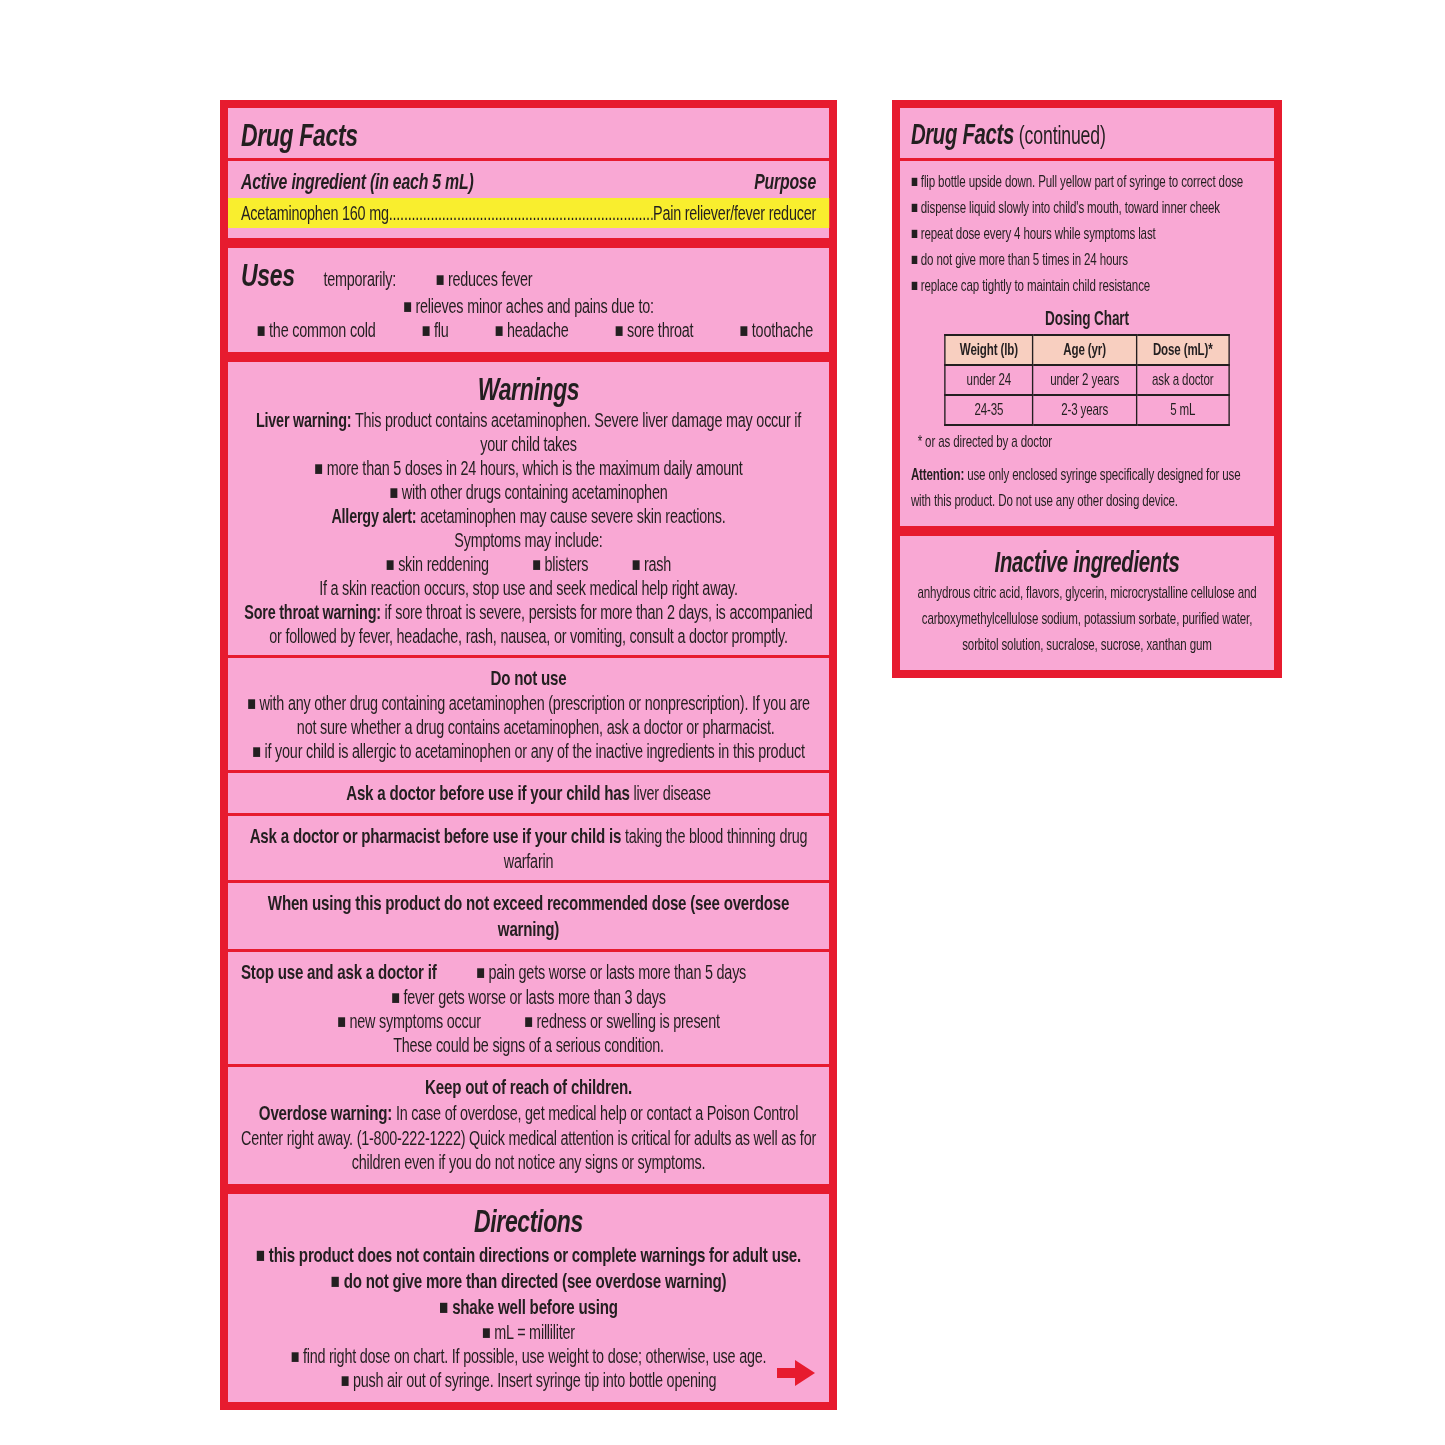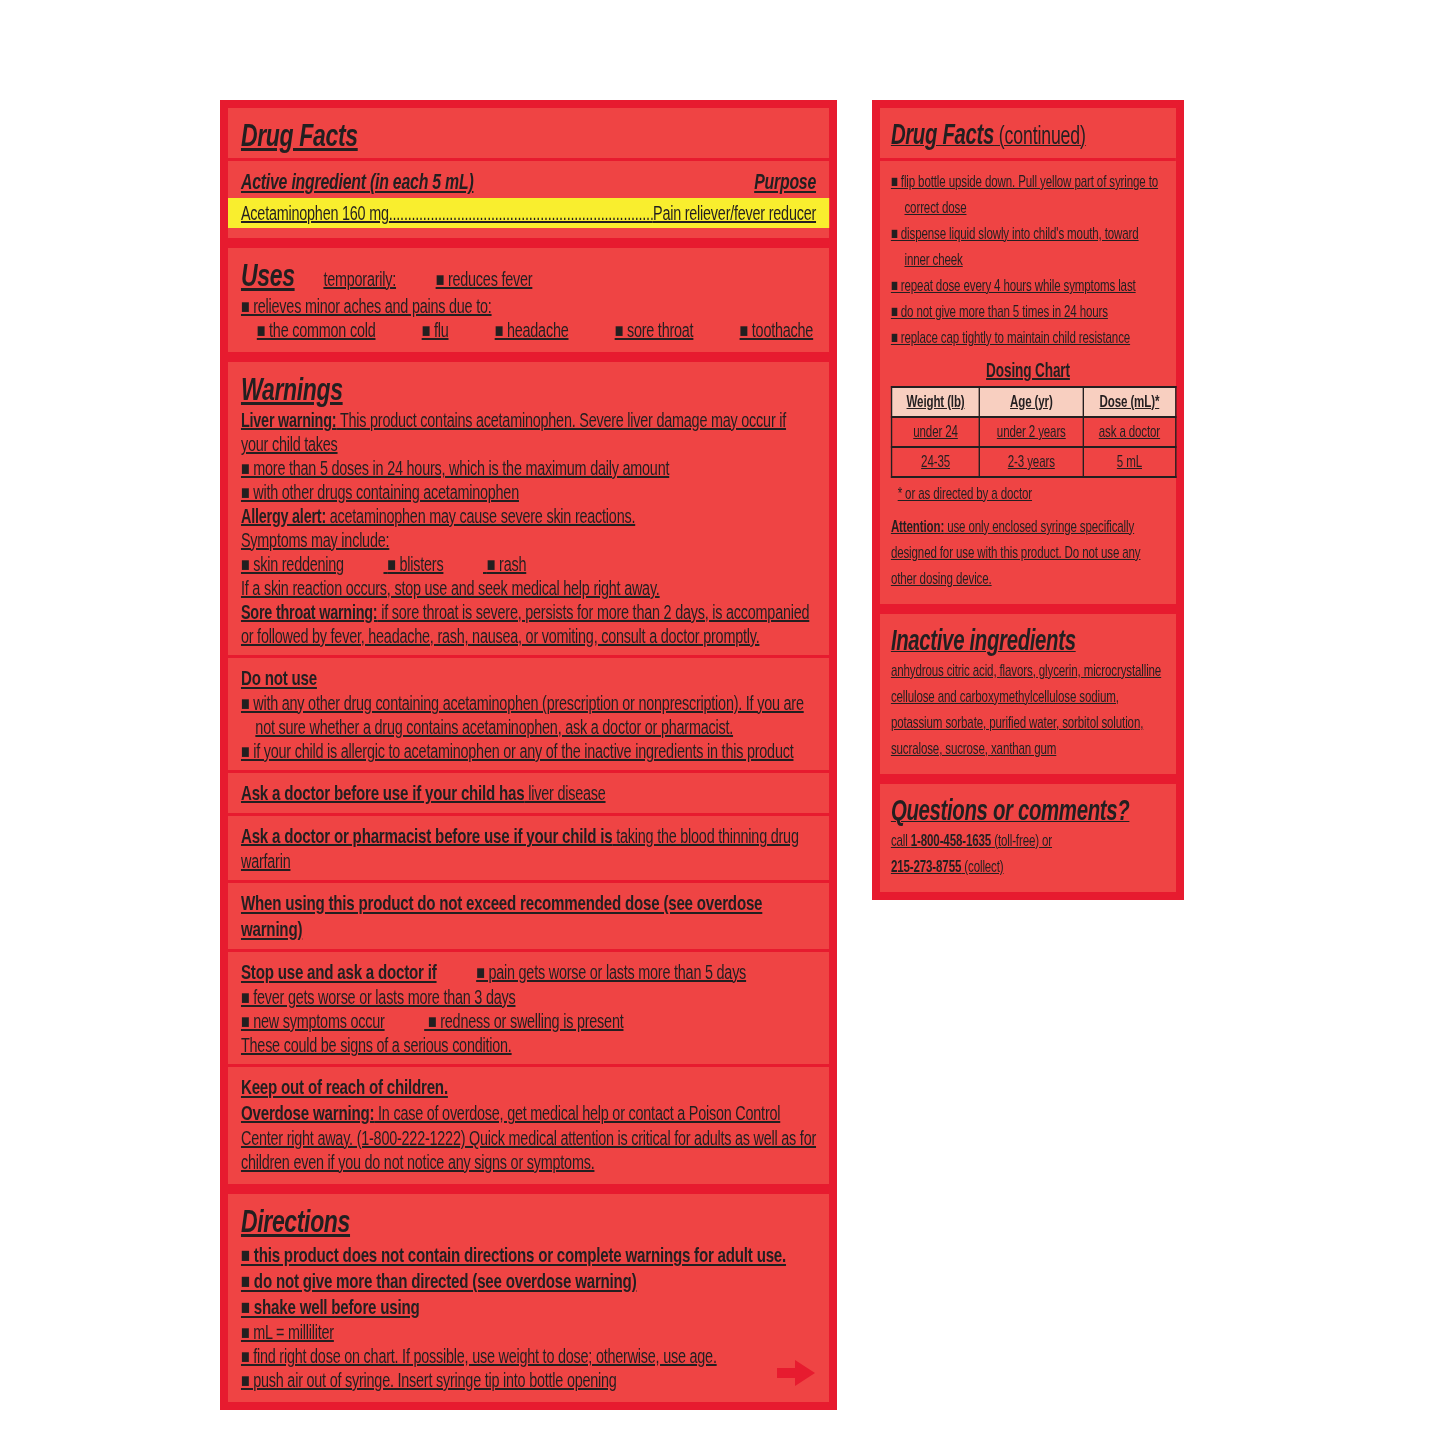--- a/index.html
+++ b/index.html
@@ -11,24 +11,24 @@
   *{box-sizing:border-box;margin:0;padding:0;}
   html,body{width:1445px;height:1445px;overflow:hidden;}
   body{
     background:#ffffff;
     font-family:"Liberation Sans",sans-serif;
     color:var(--ink);
     position:relative;
   }
   .panel{position:absolute;top:100px;}
   #left-panel{left:220px;width:617px;}
-  #right-panel{left:872px;width:312px;}
-
-  .box{border:8px solid var(--red);background:#ef4444;position:relative;text-decoration:underline;}
-  .box + .box{margin-top:-6px;}
+  #right-panel{left:892px;width:390px;}
+
+  .box{border:8px solid var(--red);background:#f9a8d4;position:relative;}
+  .box + .box{margin-top:-6px;text-align:center;}
 
   
   .cond{transform-origin:0 0;}
   #left-panel .cond{width:138.89%;transform:scaleX(0.72);padding:8px 18px 10px;letter-spacing:-0.3px;}
   #right-panel .cond{width:147.06%;transform:scaleX(0.68);padding:8px 16px 12px;letter-spacing:-0.2px;}
 
   .h1{font-size:32px;line-height:38px;font-weight:bold;font-style:italic;letter-spacing:-0.5px;}
   #right-panel .h1{font-size:30px;line-height:36px;display:inline;}
   .h1-cont{font-size:26px;font-weight:normal;font-style:normal;letter-spacing:-0.2px;}
   .title-rule{height:3px;background:var(--red);margin:4px -18px 8px;}
@@ -216,21 +216,14 @@
   </section>
 
 
   <section class="box">
     <div class="cond">
       <div class="h1">Inactive ingredients</div>
       <p class="t">anhydrous citric acid, flavors, glycerin, microcrystalline cellulose and carboxymethylcellulose sodium, potassium sorbate, purified water, sorbitol solution, sucralose, sucrose, xanthan gum</p>
     </div>
   </section>
 
-  <section class="box">
-    <div class="cond">
-      <div class="h1">Questions or comments?</div>
-      <div class="t"><span>call </span><span class="b">1-800-458-1635</span><span> (toll-free) or</span></div>
-      <div class="t"><span class="b">215-273-8755</span><span> (collect)</span></div>
-    </div>
-  </section>
 
 </div>
 
 </body></html>

